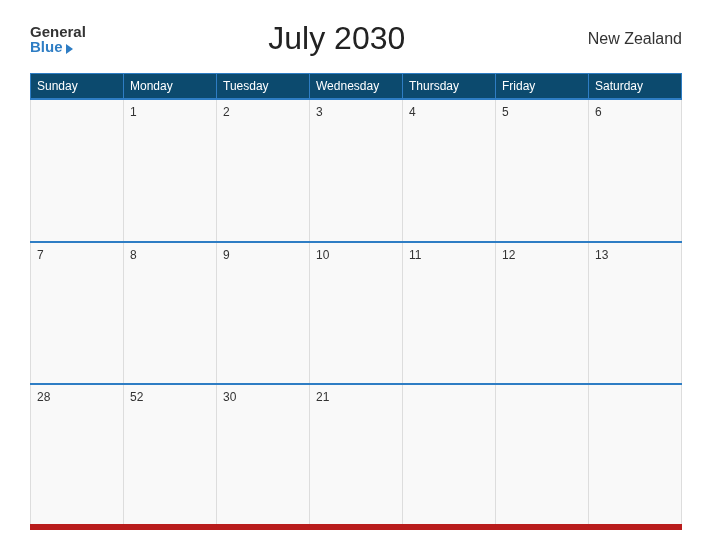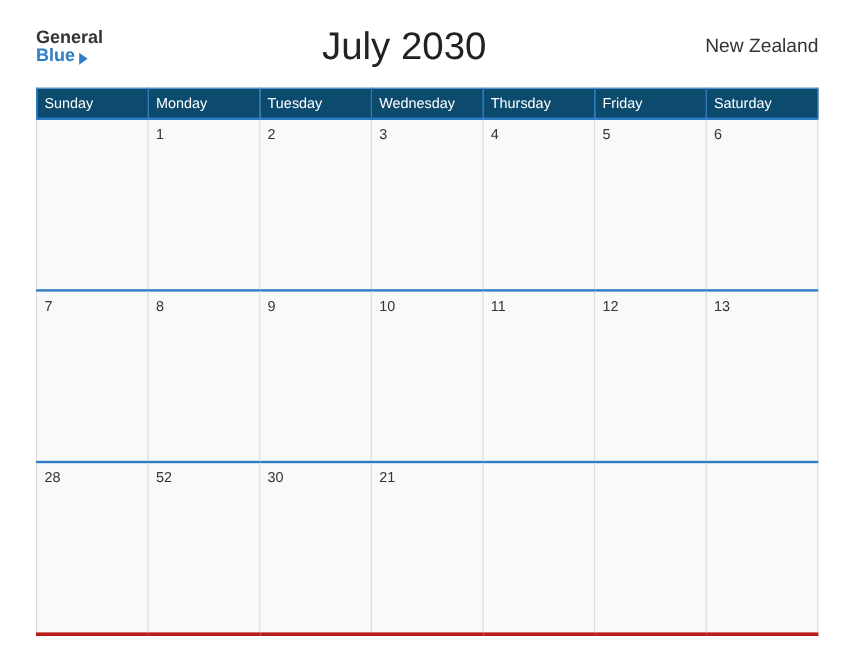--- a/index.html
+++ b/index.html
@@ -103,21 +103,21 @@
 
     .calendar tbody td:first-child {
       border-left: 1px solid #ddd;
     }
 
     .calendar tbody td:last-child {
       border-right: 1px solid #ddd;
     }
 
     .calendar tbody tr:last-child td {
-      border-bottom: 3px solid #b91c1c;
+      border-bottom: 6px solid #b91c1c;
     }
 
     .calendar tbody td.empty {
       background: #f9f9f9;
     }
   </style>
 </head>
 <body>
 
 <div class="header">

